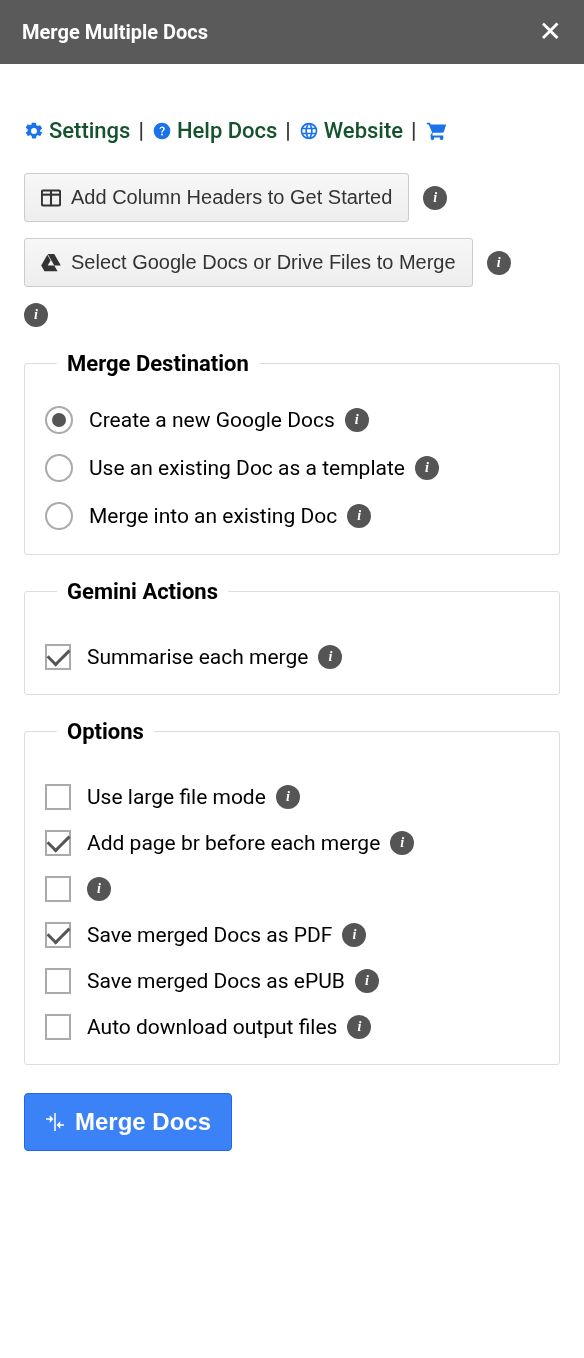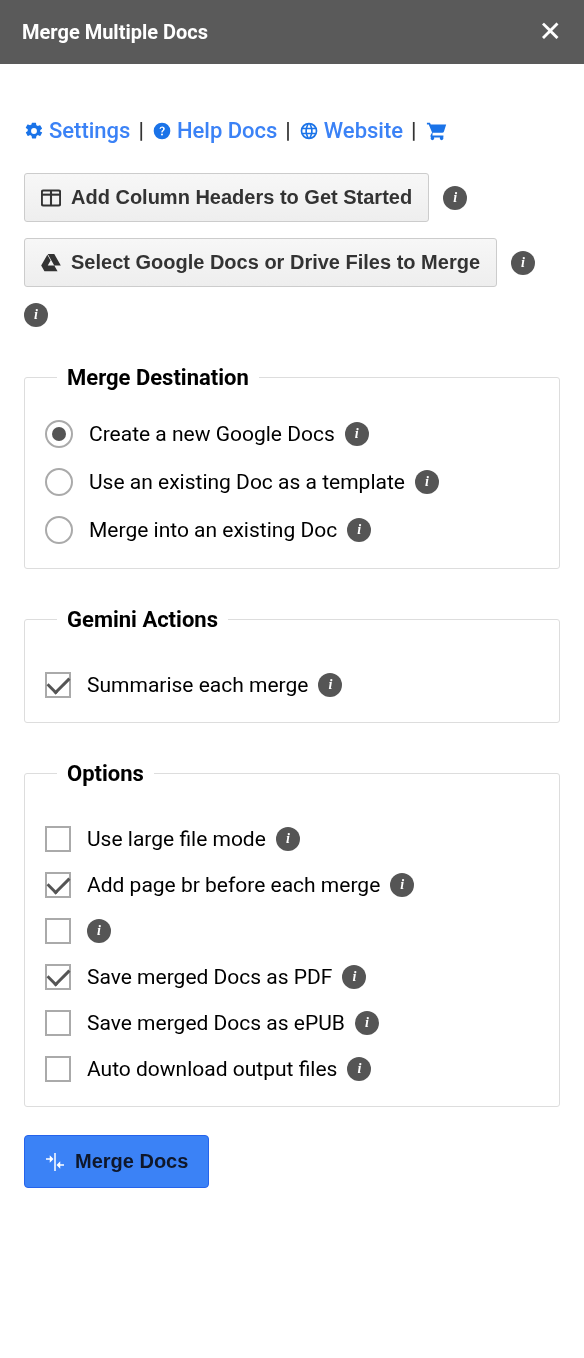--- a/index.html
+++ b/index.html
@@ -32,21 +32,21 @@
   .link-row {
     display: flex;
     align-items: center;
     flex-wrap: wrap;
     gap: 6px;
     font-size: 22px;
     margin-bottom: 30px;
     margin-top: 30px;
   }
   .link-row a {
-    color: #3b82f6;
+    color: #14532d;
     text-decoration: none;
     font-weight: 500;
     display: inline-flex;
     align-items: center;
     gap: 5px;
   }
   .divider {
     color: #333;
     font-weight: 500;
     margin: 0 2px;
@@ -56,21 +56,21 @@
     align-items: center;
     gap: 14px;
     margin-bottom: 16px;
   }
   .action-btn {
     background: linear-gradient(#f7f7f7, #eeeeee);
     border: 1px solid #ccc;
     border-radius: 3px;
     padding: 12px 16px;
     font-size: 20px;
-    font-weight: 700;
+    font-weight: 400;
     color: #333;
     cursor: pointer;
     display: inline-flex;
     align-items: center;
     gap: 10px;
     text-align: left;
   }
   .info-badge {
     width: 24px;
     height: 24px;
@@ -82,21 +82,21 @@
     justify-content: center;
     font-size: 14px;
     font-weight: 700;
     font-style: italic;
     font-family: Georgia, serif;
     flex-shrink: 0;
   }
   fieldset {
     border: 1px solid #ddd;
     border-radius: 3px;
-    margin-top: 38px;
+    margin-top: 24px;
     padding: 20px 20px 24px 20px;
   }
   legend {
     font-size: 22px;
     font-weight: 700;
     padding: 0 10px;
     margin-left: 12px;
   }
   .radio-row, .check-row {
     display: flex;
@@ -148,25 +148,25 @@
   }
   .opt-label {
     font-size: 21px;
     color: #000;
     display: flex;
     align-items: center;
     gap: 10px;
   }
   .merge-btn {
     background: #3b82f6;
-    color: #0f172a;
+    color: #ffffff;
     border: 1px solid #2563eb;
     border-radius: 4px;
     padding: 14px 20px;
-    font-size: 20px;
+    font-size: 24px;
     font-weight: 700;
     cursor: pointer;
     display: inline-flex;
     align-items: center;
     gap: 10px;
     margin-top: 28px;
   }
   svg { flex-shrink: 0; }
 </style>
 </head>

